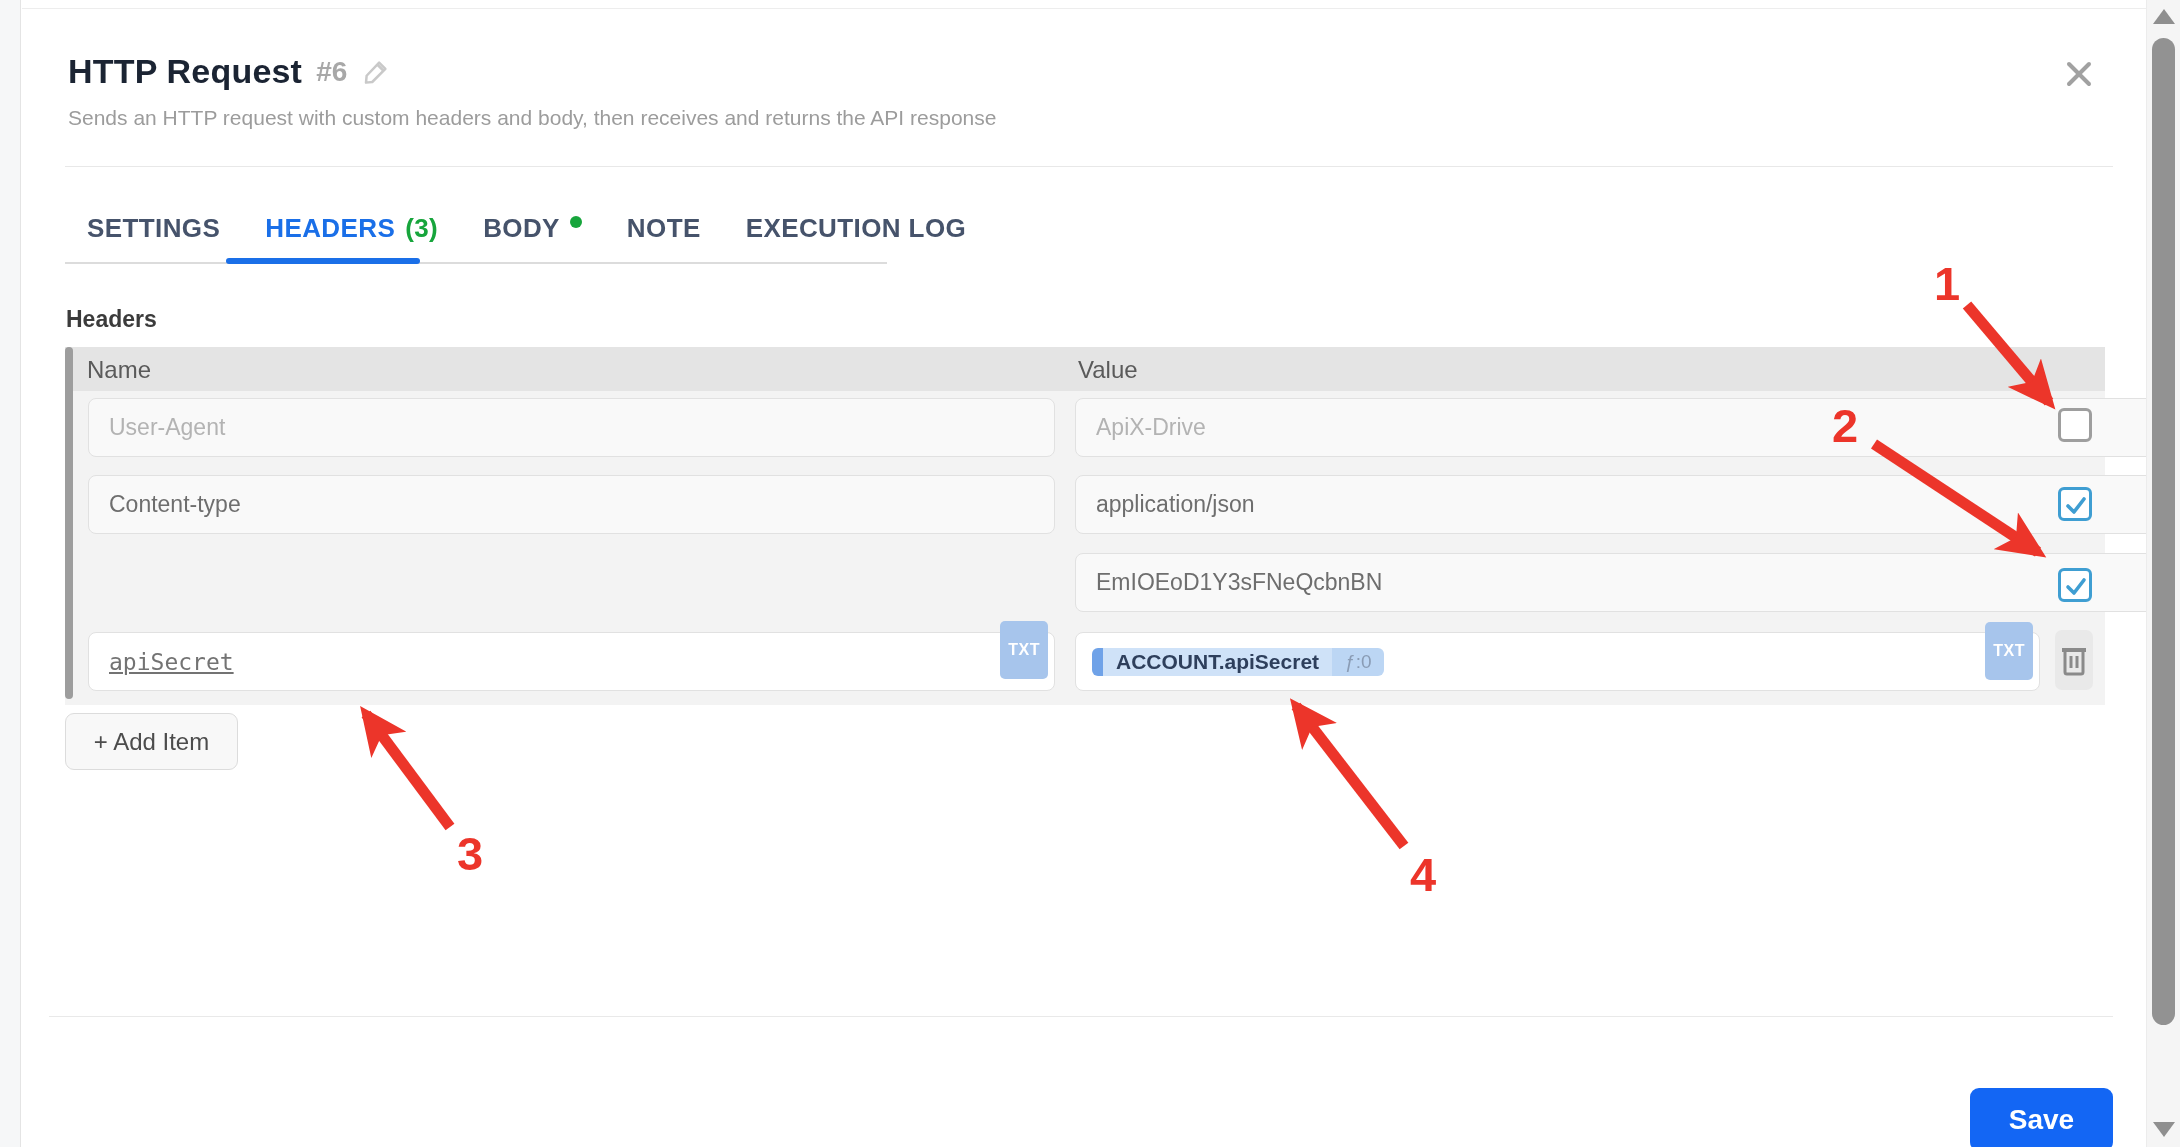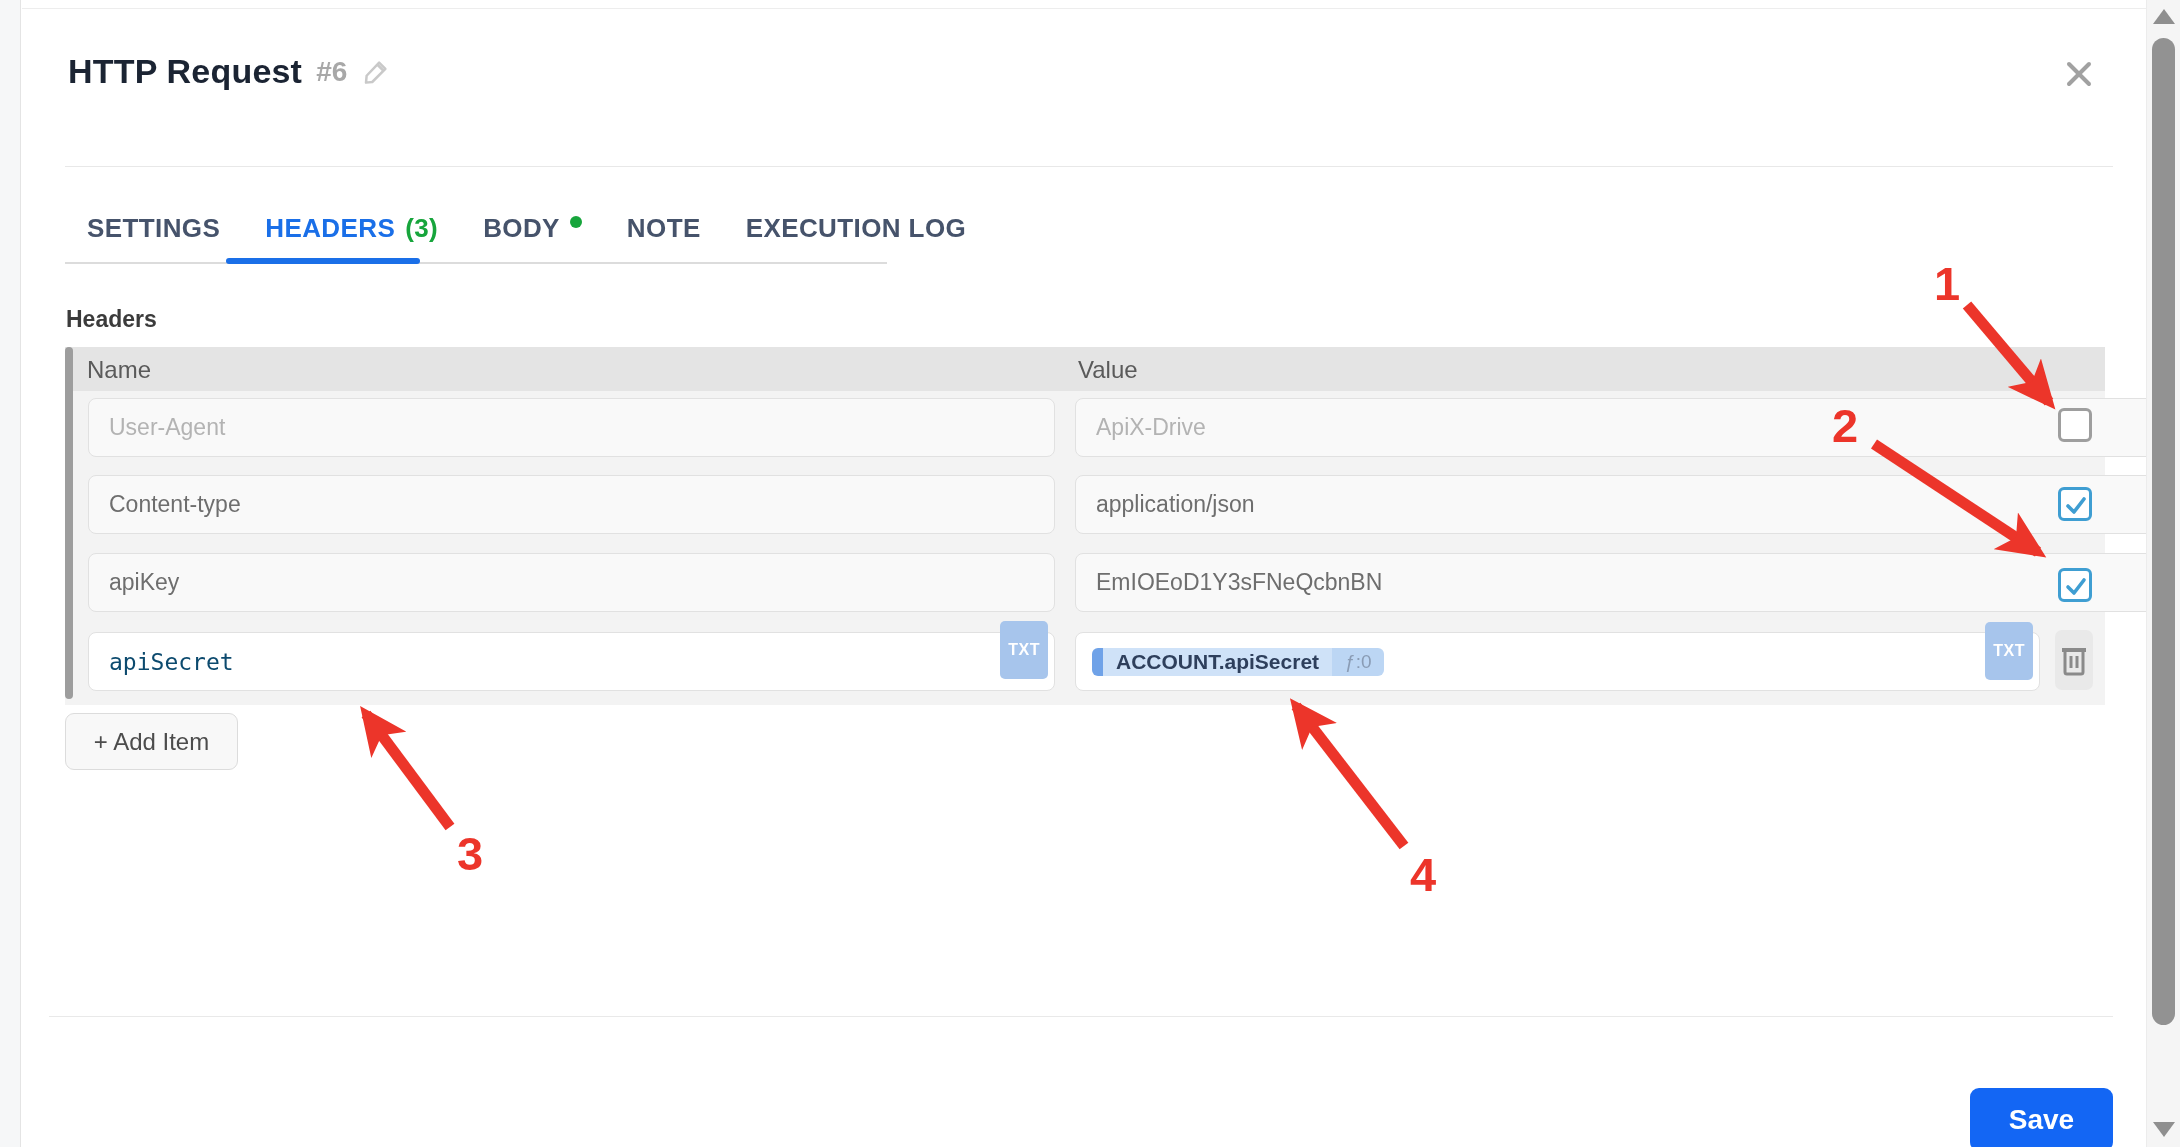--- a/index.html
+++ b/index.html
@@ -35,21 +35,21 @@
   .htable{position:absolute;left:65px;top:347px;width:2040px;height:358px;background:#f3f3f3;}
   .htable-head{position:absolute;left:0;top:0;width:100%;height:44px;background:#e4e4e4;}
   .col-name{position:absolute;left:22px;top:9px;font-size:24px;color:#5a5a5a;}
   .col-value{position:absolute;left:1013px;top:9px;font-size:24px;color:#5a5a5a;}
   .left-strip{position:absolute;left:0;top:0;width:8px;height:352px;background:#9d9d9d;border-radius:4px;}
 
   .cell{position:absolute;height:59px;border:1px solid #e1e1e1;border-radius:8px;background:#f9f9f9;
         font-size:23px;color:#6e6e6e;padding:10px 20px;outline:none;}
   .cell::placeholder{color:#b3b3b3;opacity:1;}
   .cell.white{background:#fff;}
-  .cell.mono{font-family:"DejaVu Sans Mono",monospace;color:#0c4a6e;}
+  .cell.mono{font-family:"DejaVu Sans Mono",monospace;color:#737373;text-decoration:underline;}
   .name-col{left:23px;width:967px;}
   .value-col{left:1010px;width:1110px;}
   .r1{top:51px;} .r2{top:128px;} .r3{top:206px;}
 
   .value-box{position:absolute;left:1010px;top:285px;width:965px;height:59px;background:#fff;
              border:1px solid #e1e1e1;border-radius:8px;display:flex;align-items:center;padding:0 16px;}
   .tag{display:flex;align-items:stretch;height:28px;border-radius:6px;overflow:hidden;}
   .tag-strip{width:11px;background:var(--tag-strip);}
   .tag-label{background:var(--tag-bg);color:var(--tag-text);font-size:21px;font-weight:700;
              display:flex;align-items:center;padding:0 13px;}
@@ -93,20 +93,21 @@
   <div class="modal"></div>
 
   <div class="title-row">
     <span class="title">HTTP Request</span>
     <span class="title-num">#6</span>
     <svg class="pencil" viewBox="0 0 24 24" fill="none" stroke="currentColor" stroke-width="2" stroke-linejoin="round">
       <path d="M14.5 4.5 L19.5 9.5 L9 20 L4 20.5 L4.5 15 Z"></path>
       <line x1="13" y1="6" x2="18" y2="11"></line>
     </svg>
   </div>
+  <div class="desc">Sends an HTTP request with custom headers and body, then receives and returns the API response</div>
   <div class="close-btn">
     <svg width="34" height="34" viewBox="0 0 34 34" stroke="#a1a1a1" stroke-width="4" stroke-linecap="round">
       <line x1="7" y1="7" x2="27" y2="27"></line>
         <line x1="27" y1="7" x2="7" y2="27"></line>
     </svg>
   </div>
   <div class="divider-top"></div>
 
   <div class="tabs">
     <div class="tab">
@@ -144,21 +145,20 @@
     <div class="checkbox unchecked cb1"></div>
 
     <input class="cell name-col r2" value="Content-type" style="">
     <input class="cell value-col r2" value="application/json" style="">
     <div class="checkbox checked cb2">
       <svg width="28" height="28" viewBox="0 0 28 28" fill="none" stroke="#3f9ed2" stroke-width="3.6" stroke-linecap="round" stroke-linejoin="round">
           <polyline points="6,15 12,21 22,8"></polyline>
         </svg>
     </div>
 
-    <input class="cell name-col r3" value="apiKey" style="">
     <input class="cell value-col r3" value="EmIOEoD1Y3sFNeQcbnBN" style="">
     <div class="checkbox checked cb3">
       <svg width="28" height="28" viewBox="0 0 28 28" fill="none" stroke="#3f9ed2" stroke-width="3.6" stroke-linecap="round" stroke-linejoin="round">
           <polyline points="6,15 12,21 22,8"></polyline>
         </svg>
     </div>
 
     <div style="position:absolute;left:23px;top:285px;width:967px;height:59px;">
       <input class="cell white mono" style="left: 0px; top: 0px; width: 967px;" value="apiSecret">
       <span class="txt-badge on-name">TXT</span>

